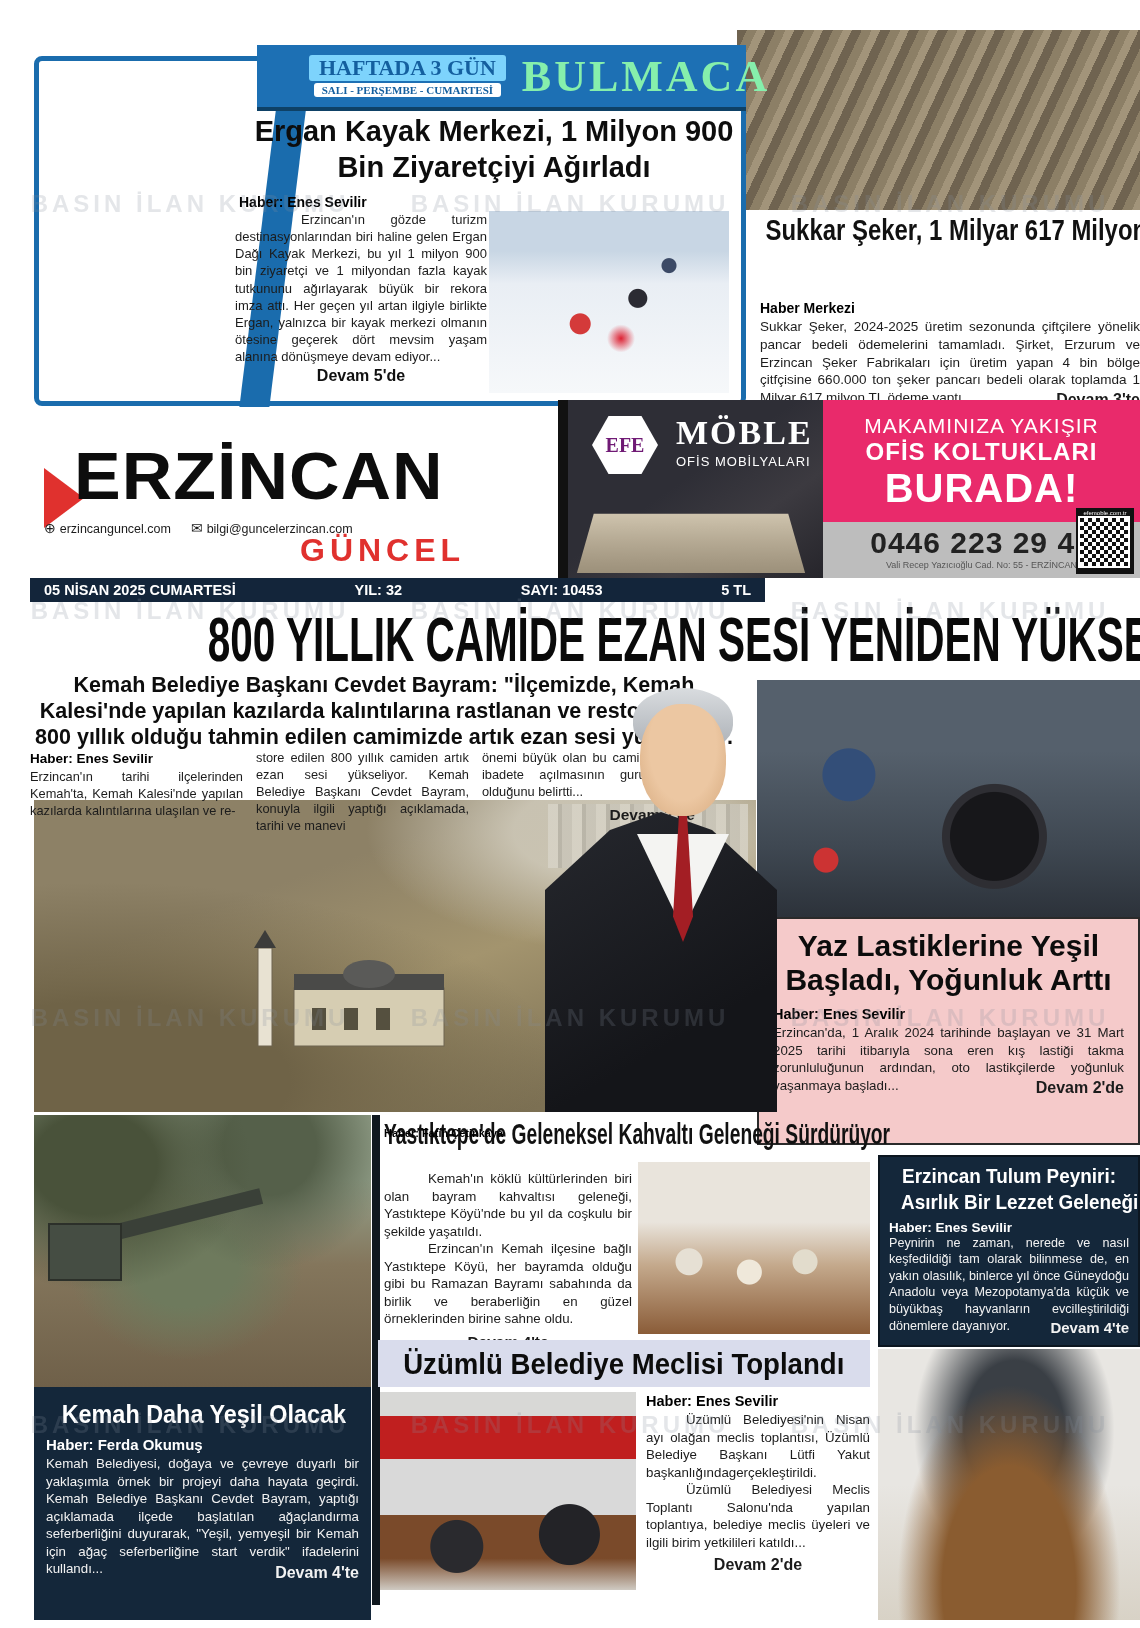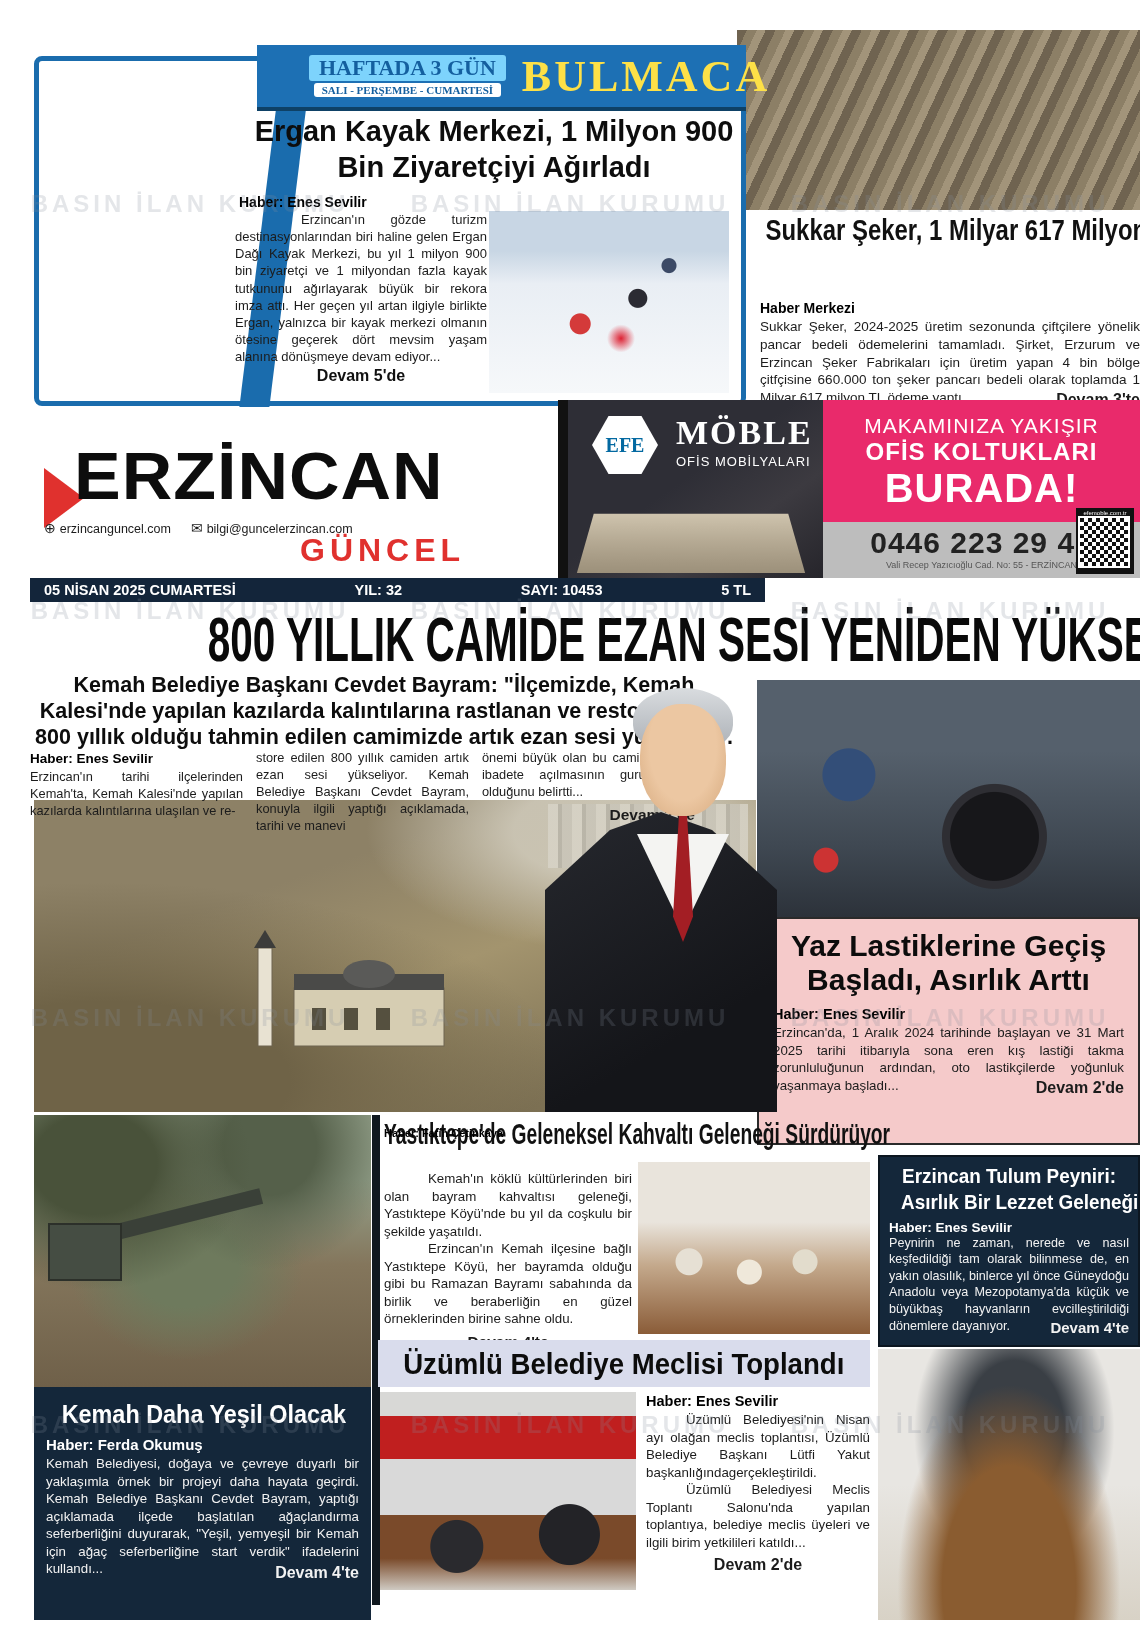--- a/index.html
+++ b/index.html
@@ -37,21 +37,21 @@
      display:flex;align-items:center;justify-content:center;gap:5px;}
   .sayfa-bar .p1{font-size:21px;letter-spacing:2px;}
   .sayfa-bar .p2{font-size:36px;font-weight:bold;}
   .blue-slant{position:absolute;left:222px;top:-6px;width:30px;height:352px;background:#1a6cad;transform:skewX(-7deg);}
   
   .banner{position:absolute;left:218px;top:-16px;right:-5px;height:62px;background:#1d70b4;
      border-bottom:4px solid #0e4166;display:flex;align-items:center;font-family:"Liberation Serif",serif;}
   .banner-pills{margin-left:52px;display:flex;flex-direction:column;gap:2px;align-items:center;}
   .pill1{background:#7dd3fc;color:#145f9f;font-weight:bold;font-size:22px;padding:0 10px;border-radius:3px;white-space:nowrap;}
   .pill2{background:#fff;color:#145f9f;font-weight:bold;font-size:11px;padding:1px 8px;border-radius:3px;white-space:nowrap;}
-  .banner-title{color:#fde047;font-weight:bold;font-size:44px;letter-spacing:3px;margin-left:16px;white-space:nowrap;}
+  .banner-title{color:#86efac;font-weight:bold;font-size:44px;letter-spacing:3px;margin-left:16px;white-space:nowrap;}
   .ergan-headline{position:absolute;left:212px;top:52px;right:4px;text-align:center;font-weight:bold;
      font-size:29px;line-height:1.25;color:#0d0d0d;}
   .ergan-byline{position:absolute;left:200px;top:133px;font-size:14px;}
   .ergan-col{position:absolute;left:196px;top:150px;width:252px;height:180px;display:flex;flex-direction:column;}
   .ergan-col .body{font-size:13px;text-indent:66px;}
   .ergan-col .more{text-align:center;font-size:16px;margin-top:2px;}
   .ski-photo{position:absolute;left:450px;top:150px;width:240px;height:182px;
      background:
        radial-gradient(circle at 38% 62%, #d43a3a 0 10px, transparent 11px),
        radial-gradient(circle at 62% 48%, #2b2b33 0 9px, transparent 10px),
@@ -81,21 +81,21 @@
      align-items:center;justify-content:space-between;padding:0 14px;box-sizing:border-box;
      font-size:14.5px;font-weight:bold;}
   
   .ad{left:558px;top:400px;width:582px;height:178px;display:flex;z-index:2;}
   .ad-left{width:255px;background:linear-gradient(145deg,#2e2e36 0 45%,#3c3a40 70%,#26252b);position:relative;overflow:hidden;border-left:10px solid #111;}
   .ad-desk{position:absolute;left:18px;bottom:6px;width:210px;height:62px;
      background:linear-gradient(#cfc4ae,#9c907a);transform:perspective(120px) rotateX(18deg);}
   .efe-hex{position:absolute;left:24px;top:16px;width:66px;height:58px;background:#fff;
      clip-path:polygon(25% 0,75% 0,100% 50%,75% 100%,25% 100%,0 50%);
      display:flex;align-items:center;justify-content:center;}
-  .efe-hex span{font-family:"Liberation Serif",serif;font-weight:bold;color:#0369a1;font-size:20px;}
+  .efe-hex span{font-family:"Liberation Serif",serif;font-weight:bold;color:#701a75;font-size:20px;}
   .ad-brand{position:absolute;left:108px;top:14px;color:#fff;}
   .ad-brand .n1{font-family:"Liberation Serif",serif;font-weight:bold;font-size:34px;letter-spacing:2px;}
   .ad-brand .n2{font-size:13px;letter-spacing:1px;margin-top:2px;}
   .ad-right{flex:1;background:#e92a6b;position:relative;color:#fff;text-align:center;}
   .ad-right .l1{font-size:21px;margin-top:14px;letter-spacing:1px;}
   .ad-right .l2{font-size:24px;font-weight:bold;letter-spacing:1px;}
   .ad-right .l3{font-size:40px;font-weight:800;letter-spacing:1px;}
   .ad-gray{position:absolute;left:0;right:0;bottom:0;height:56px;background:#bdbdbd;color:#222;}
   .ad-phone{font-size:30px;font-weight:800;margin-top:4px;letter-spacing:1px;}
   .ad-addr{font-size:9px;color:#555;}
@@ -328,21 +328,21 @@
   <div class="abs mayor">
     <div class="suit"></div>
     <div class="shirt"></div>
     <div class="tie"></div>
     <div class="hair"></div>
     <div class="face"></div>
   </div>
 
   <div class="abs tire-photo"></div>
   <div class="abs pink-box">
-    <div class="hl">Yaz Lastiklerine Geçiş Başladı, Asırlık Arttı</div>
+    <div class="hl">Yaz Lastiklerine Yeşil Başladı, Yoğunluk Arttı</div>
     <div class="byline">Haber: Enes Sevilir</div>
     <div class="body jtext">
       <span>Erzincan'da, 1 Aralık 2024 tarihinde başlayan ve 31 Mart 2025 tarihi itibarıyla sona eren kış lastiği takma zorunluluğunun ardından, oto lastikçilerde yoğunluk yaşanmaya başladı...</span>
       <b class="more">Devam 2'de</b>
     </div>
   </div>
 
   <div class="abs digger-photo">
     <div class="digger-arm"></div>
     <div class="digger-cab"></div>

